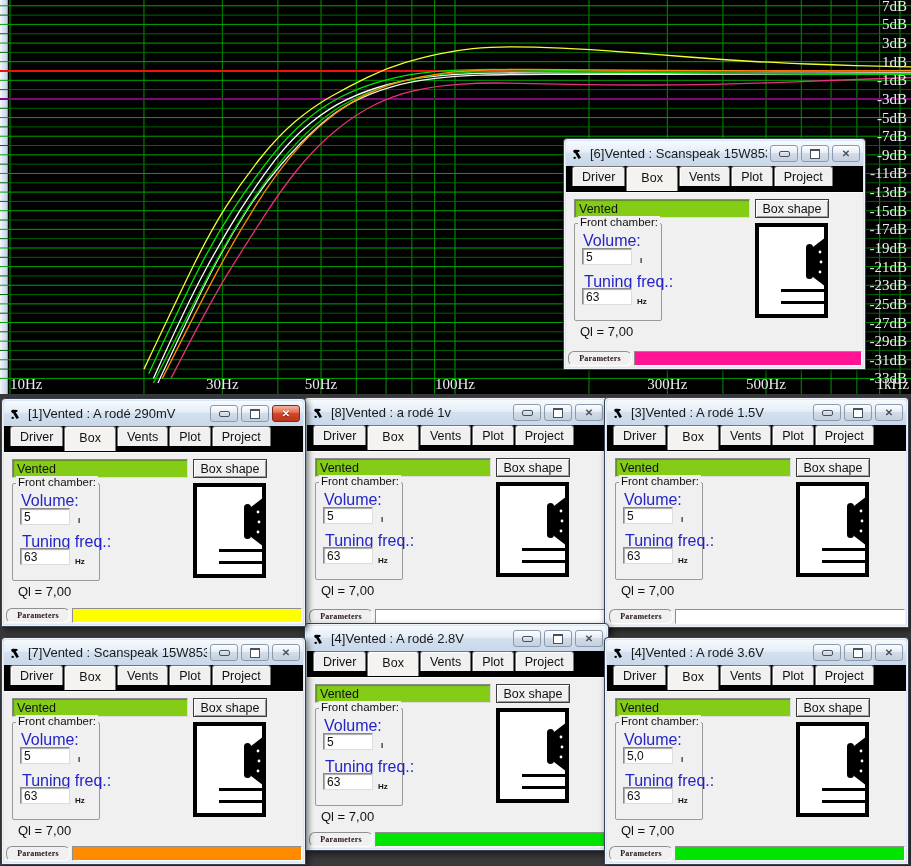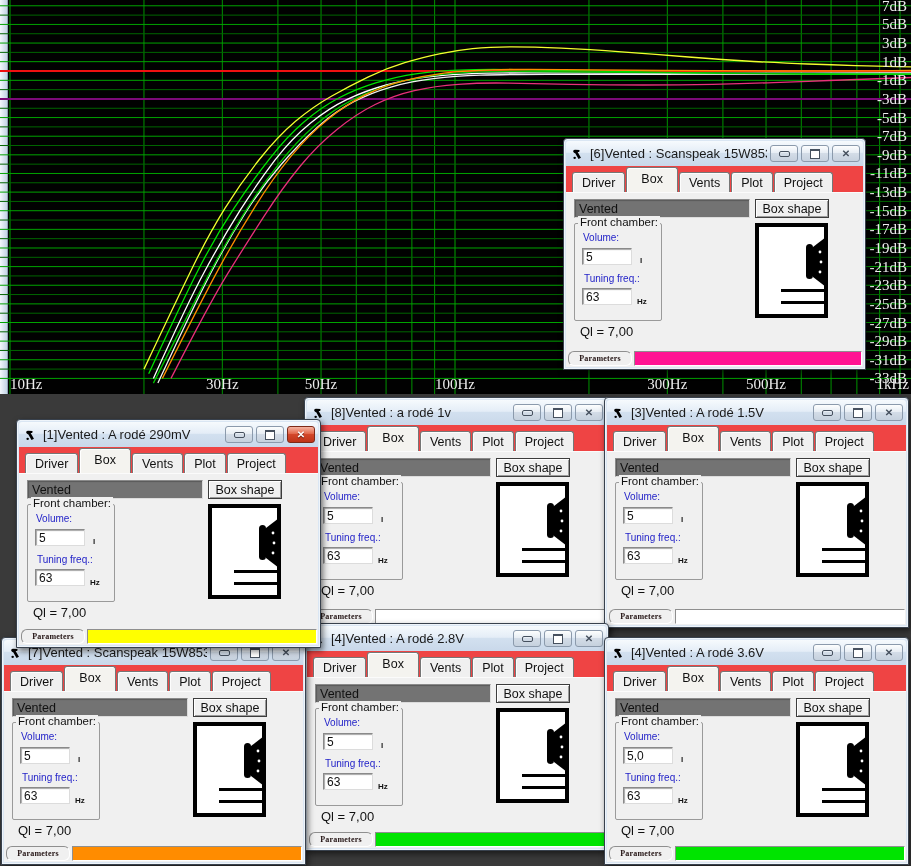--- a/index.html
+++ b/index.html
@@ -44,59 +44,59 @@
   .glyph-min{width:9px;height:4px;border:1px solid #46505e;border-radius:2px;}
   .glyph-restore{width:8px;height:7px;border:1px solid #46505e;border-top-width:2px;background:#fff;}
   .glyph-close{font-size:10px;font-weight:bold;color:#46505e;line-height:1;}
   .win.active .capbtn.close{
     background:linear-gradient(#f5b5a2,#e2674a 45%,#d2472a 50%,#c03418 100%);
     border-color:#7e2a18;
   }
   .win.active .capbtn.close .glyph-close{color:#fff;text-shadow:0 1px 1px #5d1408;}
   
   .tabrow{
-    flex:0 0 26px;height:26px;display:flex;align-items:flex-end;
-    background:#ef4444;padding:0 0 0 6px;position:relative;
+    flex:0 0 26px;height:26px;display:flex;
+    background:#000000;padding:0 0 0 6px;position:relative;
   }
   .tab{
     height:20px;box-sizing:border-box;padding:3px 9px 0;margin-right:1px;
     border:1px solid #767676;border-bottom:none;border-radius:3px 3px 0 0;
     background:#f0f0f0;font-size:12.5px;color:#111;position:relative;z-index:1;
     box-shadow:inset 1px 1px 0 #fdfdfd;
   }
   .tab.selected{
     height:25px;padding-top:4px;padding-left:14px;padding-right:14px;
     background:#f4f3ef;z-index:3;box-shadow:inset 1px 1px 0 #ffffff;
   }
   
   .client{
     flex:1;background:#f0f0f0;position:relative;
     border-top:1px solid #fbfbfb;overflow:hidden;
   }
   .name-field{
     position:absolute;left:8px;top:6px;width:176px;height:19px;box-sizing:border-box;
-    background:#737373;border:1px solid #8a8a8a;border-right-color:#dcdcdc;border-bottom-color:#dcdcdc;
+    background:#84cc16;border:1px solid #8a8a8a;border-right-color:#dcdcdc;border-bottom-color:#dcdcdc;
     box-shadow:inset 1px 1px 1px rgba(60,60,60,.45);
     font-family:"Liberation Sans",sans-serif;font-size:12.5px;color:#111;padding:1px 4px;
   }
   .boxshape-btn{
     position:absolute;left:189px;top:6px;width:74px;height:19px;
     background:#f0f0f0;border:1px solid #3c3c3c;
     box-shadow:inset 1px 1px 0 #ffffff,inset -1px -1px 0 #9b9b9b;
     font-family:"Liberation Sans",sans-serif;font-size:12.5px;color:#111;
   }
   .groupbox{
     position:absolute;left:8px;top:30px;width:86px;height:96px;
     border:1px solid #9a9a9a;border-radius:2px;
   }
   .groupbox .legend{
     position:absolute;left:3px;top:-8px;background:#f0f0f0;padding:0 2px;
     font-size:11.5px;color:#111;white-space:nowrap;
   }
-  .fieldlabel{position:absolute;font-size:10px;color:#2323c8;white-space:nowrap;}
+  .fieldlabel{position:absolute;font-size:16px;color:#2323c8;white-space:nowrap;}
   .smallinput{
     position:absolute;width:50px;height:17px;box-sizing:border-box;
     background:#fff;border:1px solid #8a8a8a;border-right-color:#dcdcdc;border-bottom-color:#dcdcdc;
     box-shadow:inset 1px 1px 1px rgba(60,60,60,.45);
     font-family:"Liberation Sans",sans-serif;font-size:12px;color:#111;padding:0 3px;
   }
   .unit{position:absolute;font-size:8px;font-weight:bold;color:#111;}
   .ql-text{position:absolute;left:14px;top:131px;font-size:13px;color:#111;}
   .speaker-art{position:absolute;left:189px;top:30px;}
   
@@ -215,21 +215,21 @@
         <text x="222.31895835024977" y="389" text-anchor="middle" fill="#ededed" font-size="15px" font-family="&quot;Liberation Serif&quot;,serif">30Hz</text>
         <text x="321.04165192952837" y="389" text-anchor="middle" fill="#ededed" font-size="15px" font-family="&quot;Liberation Serif&quot;,serif">50Hz</text>
         <text x="455" y="389" text-anchor="middle" fill="#ededed" font-size="15px" font-family="&quot;Liberation Serif&quot;,serif">100Hz</text>
         <text x="667.3189583502498" y="389" text-anchor="middle" fill="#ededed" font-size="15px" font-family="&quot;Liberation Serif&quot;,serif">300Hz</text>
         <text x="766.0416519295284" y="389" text-anchor="middle" fill="#ededed" font-size="15px" font-family="&quot;Liberation Serif&quot;,serif">500Hz</text>
         <text x="909" y="389" text-anchor="end" fill="#ededed" font-size="15px" font-family="&quot;Liberation Serif&quot;,serif">1kHz</text>
       </svg>
     </div>
 </div>
 
-<div class="win active" style="left: 16px; top: 398px; width: 305px; height: 229px; z-index: 7; margin-top: 21px;">
+<div class="win active" style="left: 1px; top: 398px; width: 305px; height: 229px; z-index: 7;">
     <div class="titlebar">
       <span class="app-icon">
         <svg viewBox="0 0 16 16" width="14" height="14">
           <path d="M3.2 6.4 Q2.2 5.8 2.6 4.4 Q3 3 4.6 3 L9.8 3.4 L9.4 5.6 L7.6 5.8 L11.4 12.2 L8.6 13.8 L4.8 7.2 Q3.8 7 3.2 6.4 Z" fill="#000"></path>
           <circle cx="4.2" cy="12.4" r="1.4" fill="#000"></circle>
         </svg>
       </span>
       <span class="title-text">[1]Vented : A rodé 290mV</span>
       <span class="capbtn">
         <span class="glyph-min"></span>

